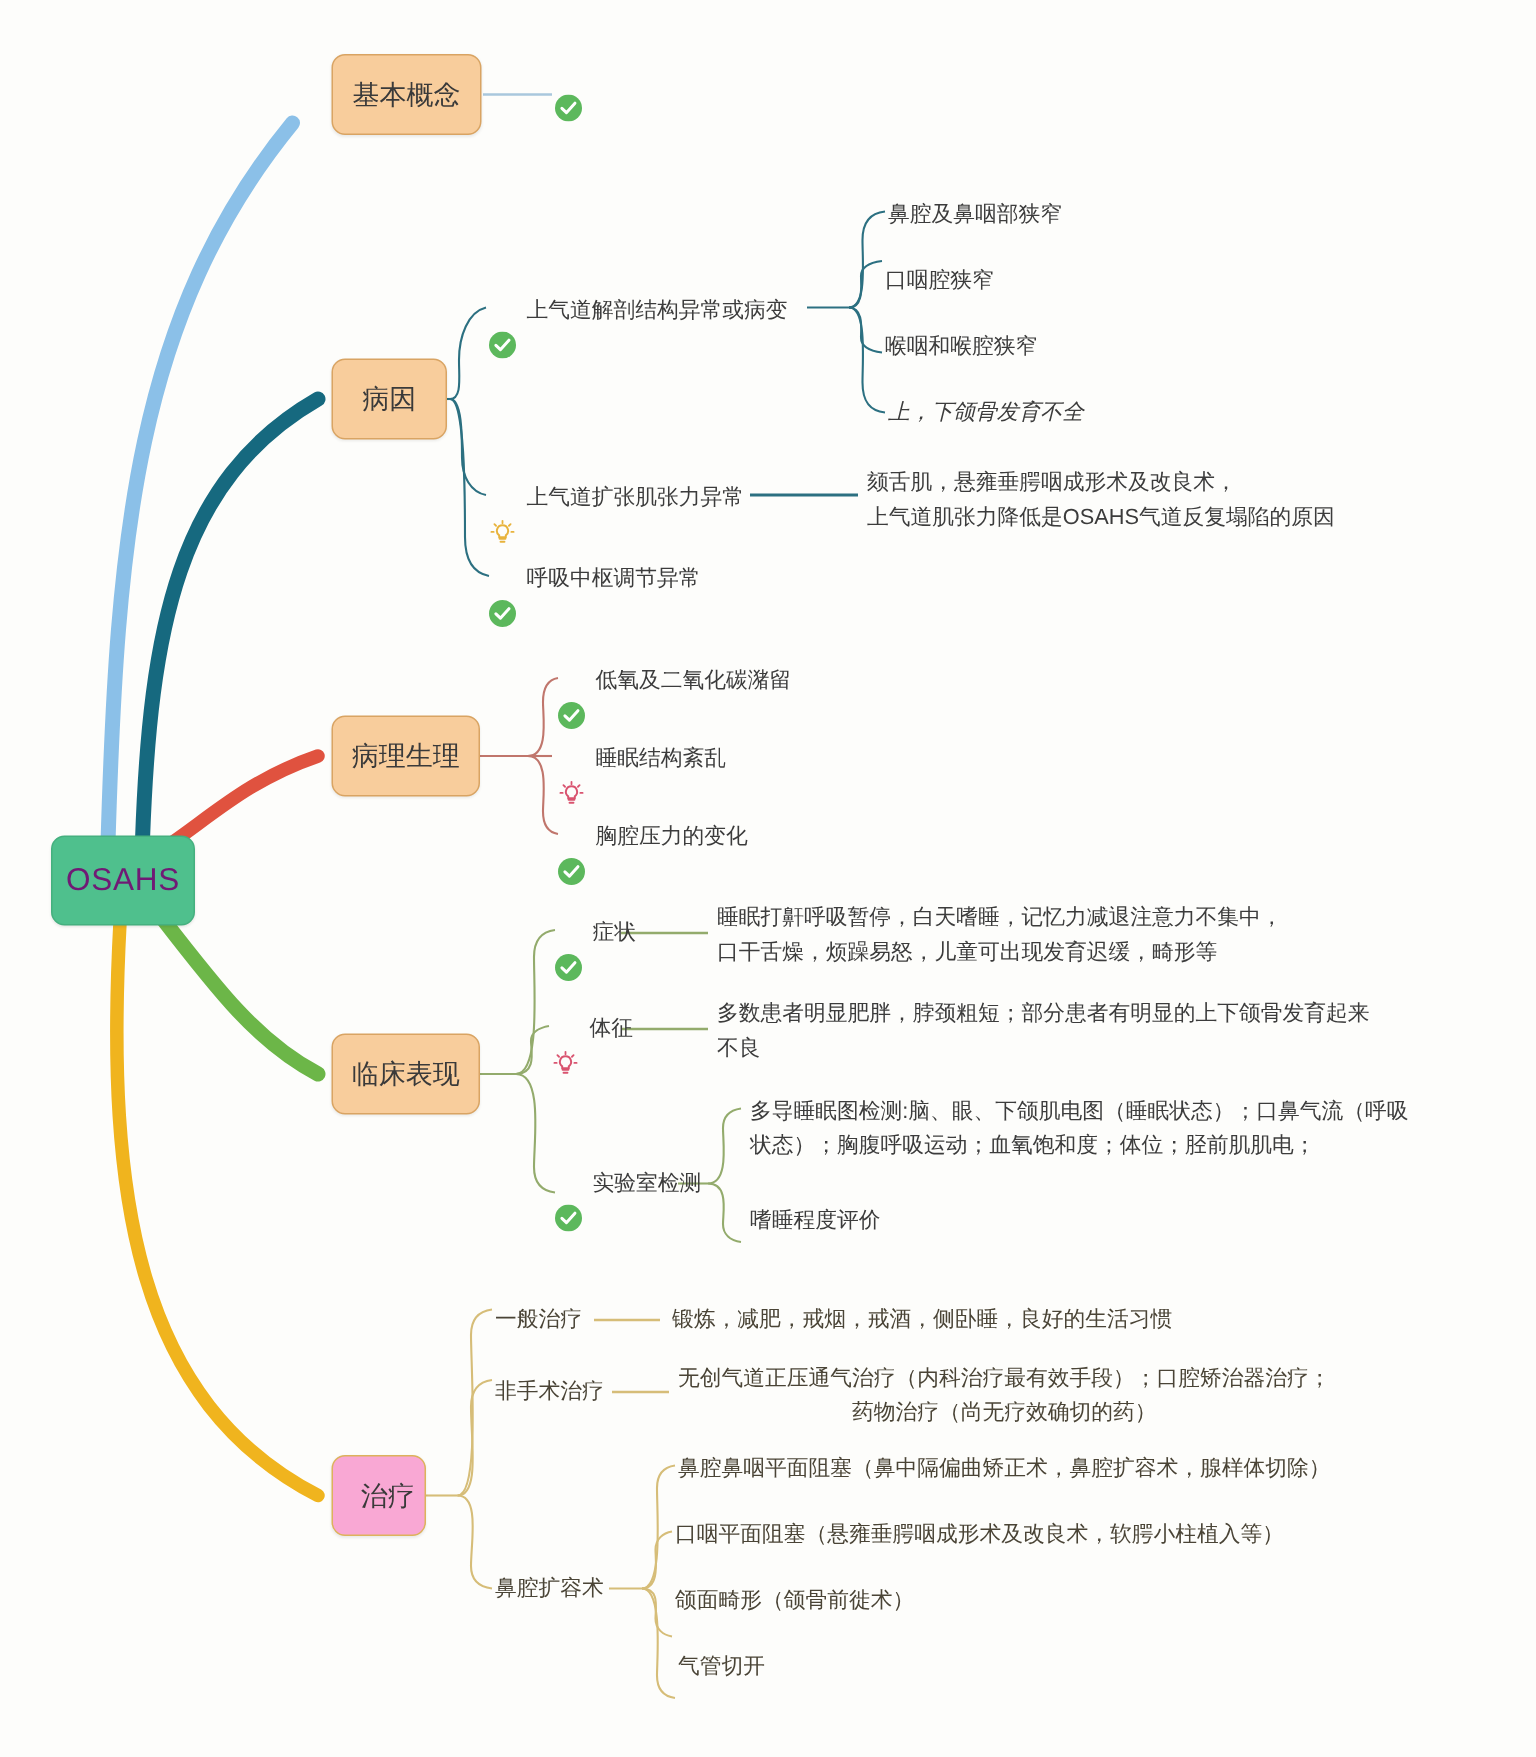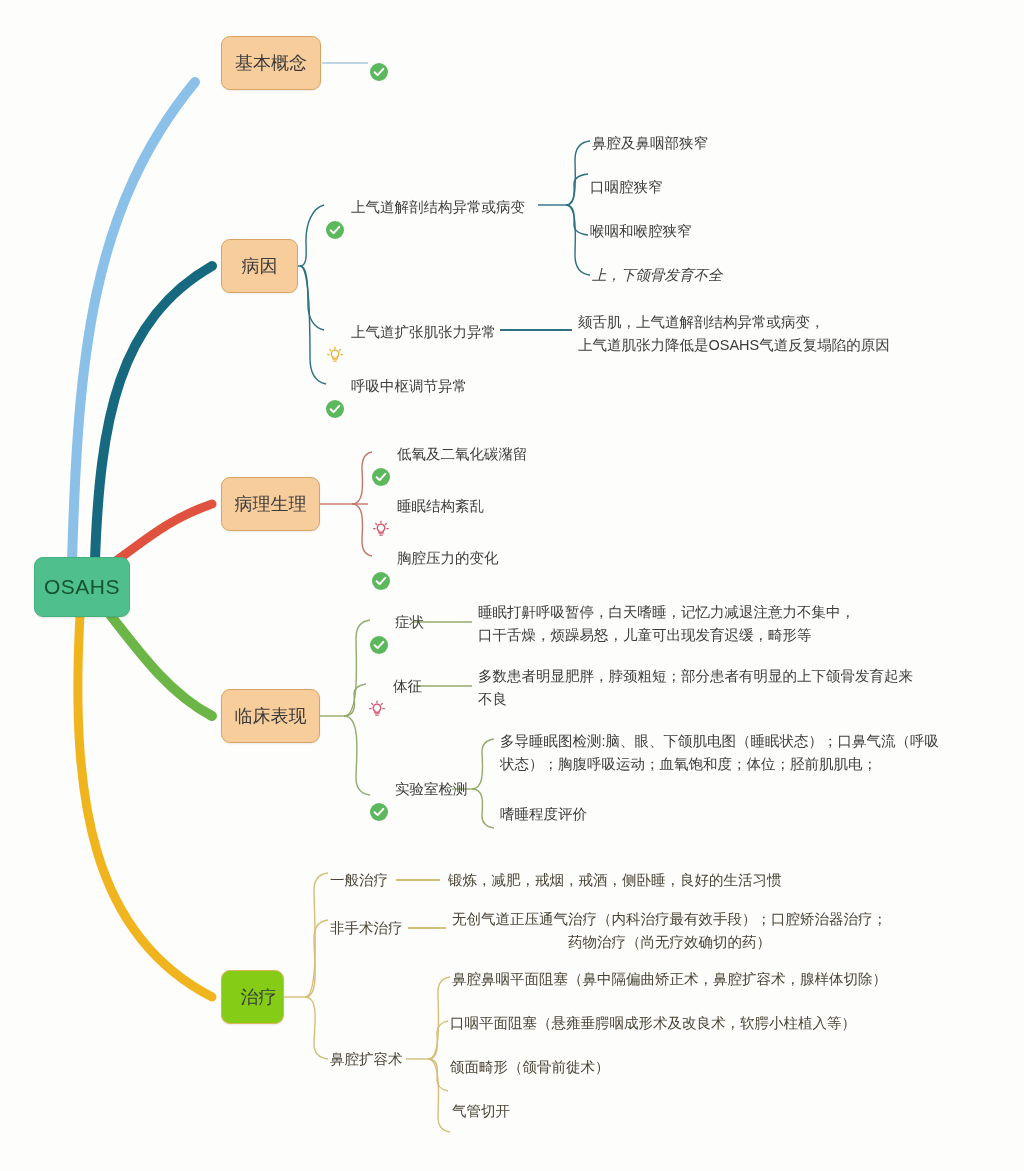--- a/index.html
+++ b/index.html
@@ -13,40 +13,40 @@
   #canvas{position:absolute;left:0;top:0;width:1024px;height:1171px;}
   svg.wires{position:absolute;left:0;top:0;width:1024px;height:1171px;pointer-events:none;}
 
   
   .root-node{
     position:absolute;
     box-sizing:border-box;
     background:#4fc08d;
     border:1px solid #45b07f;
     border-radius:9px;
-    color:#14532d;
+    color:#701a75;
     font-size:21px;
     letter-spacing:.5px;
     display:flex;align-items:center;justify-content:center;
     box-shadow:0 1px 2px rgba(0,0,0,.10);
   }
 
   
   .topic{
     position:absolute;
     box-sizing:border-box;
     background:#f8cd9c;
     border:1px solid #d9a463;
     border-radius:9px;
     color:#3a3a3a;
     font-size:18px;
     display:flex;align-items:center;justify-content:center;
     box-shadow:0 1px 2px rgba(0,0,0,.08);
   }
-  .topic.amber{background:#84cc16;border-color:#ddb25c;padding-left:12px;}
+  .topic.amber{background:#f9a8d4;border-color:#ddb25c;padding-left:12px;}
 
   
   .node{
     position:absolute;
     display:flex;
     align-items:flex-start;
     gap:7px;
     color:#3c3c3c;
     font-size:14.5px;
     line-height:1.62;
@@ -187,21 +187,21 @@
         </g>
         <path d="M9 4.2 a3.7 3.7 0 0 0 -2.2 6.7 v1.3 h4.4 v-1.3 A3.7 3.7 0 0 0 9 4.2z" fill="none" stroke="#e8b33c" stroke-width="1.3"></path>
         <path d="M7.1 13.2 h3.8" stroke="#e8b33c" stroke-width="1.3" stroke-linecap="round"></path>
         <path d="M7.7 15.1 h2.6" stroke="#e8b33c" stroke-width="1.3" stroke-linecap="round"></path>
       </svg>
     </span>
     <span class="txt">上气道扩张肌张力异常</span>
   </div>
 
   <div class="node" style="left:578px;top:311px;">
-    <span class="txt">颏舌肌，上气道解剖结构异常或病变，
+    <span class="txt">颏舌肌，悬雍垂腭咽成形术及改良术，
 上气道肌张力降低是OSAHS气道反复塌陷的原因</span>
   </div>
 
   <div class="node" style="left:326px;top:375px;">
     <span class="ic">
       <svg width="18" height="18" viewBox="0 0 18 18">
           <circle cx="9" cy="9" r="9" fill="#5cb85c"></circle>
           <path d="M4.6 9.2 L7.6 12.1 L13.3 5.8" stroke="#fff" stroke-width="2" fill="none" stroke-linecap="round" stroke-linejoin="round"></path>
         </svg>
     </span>

